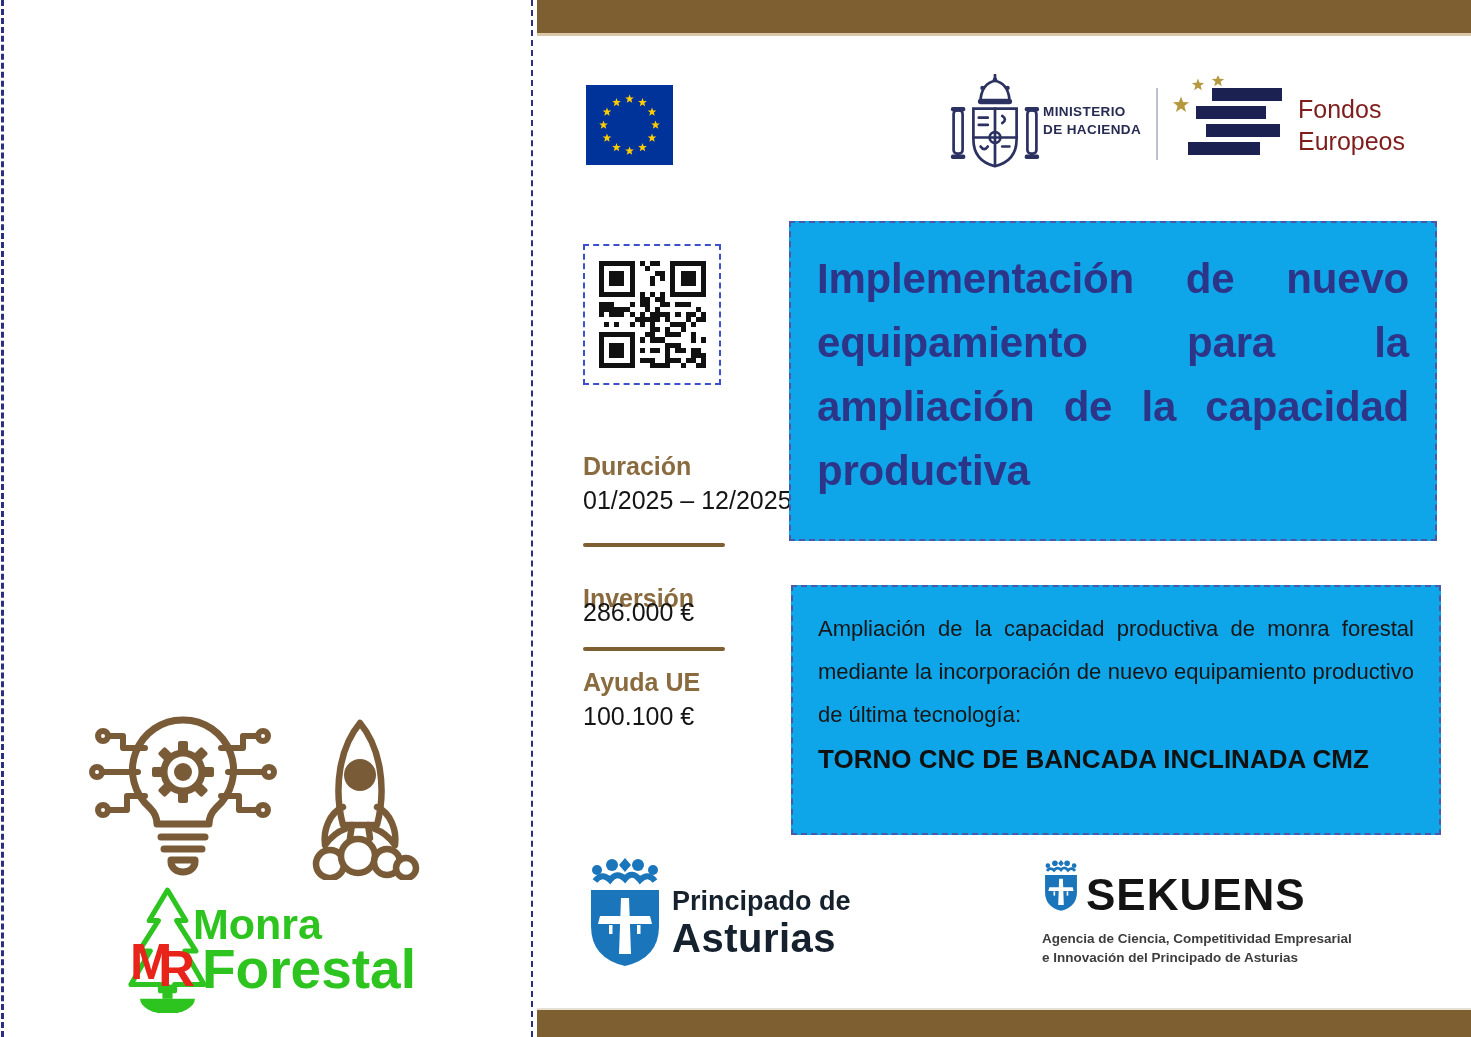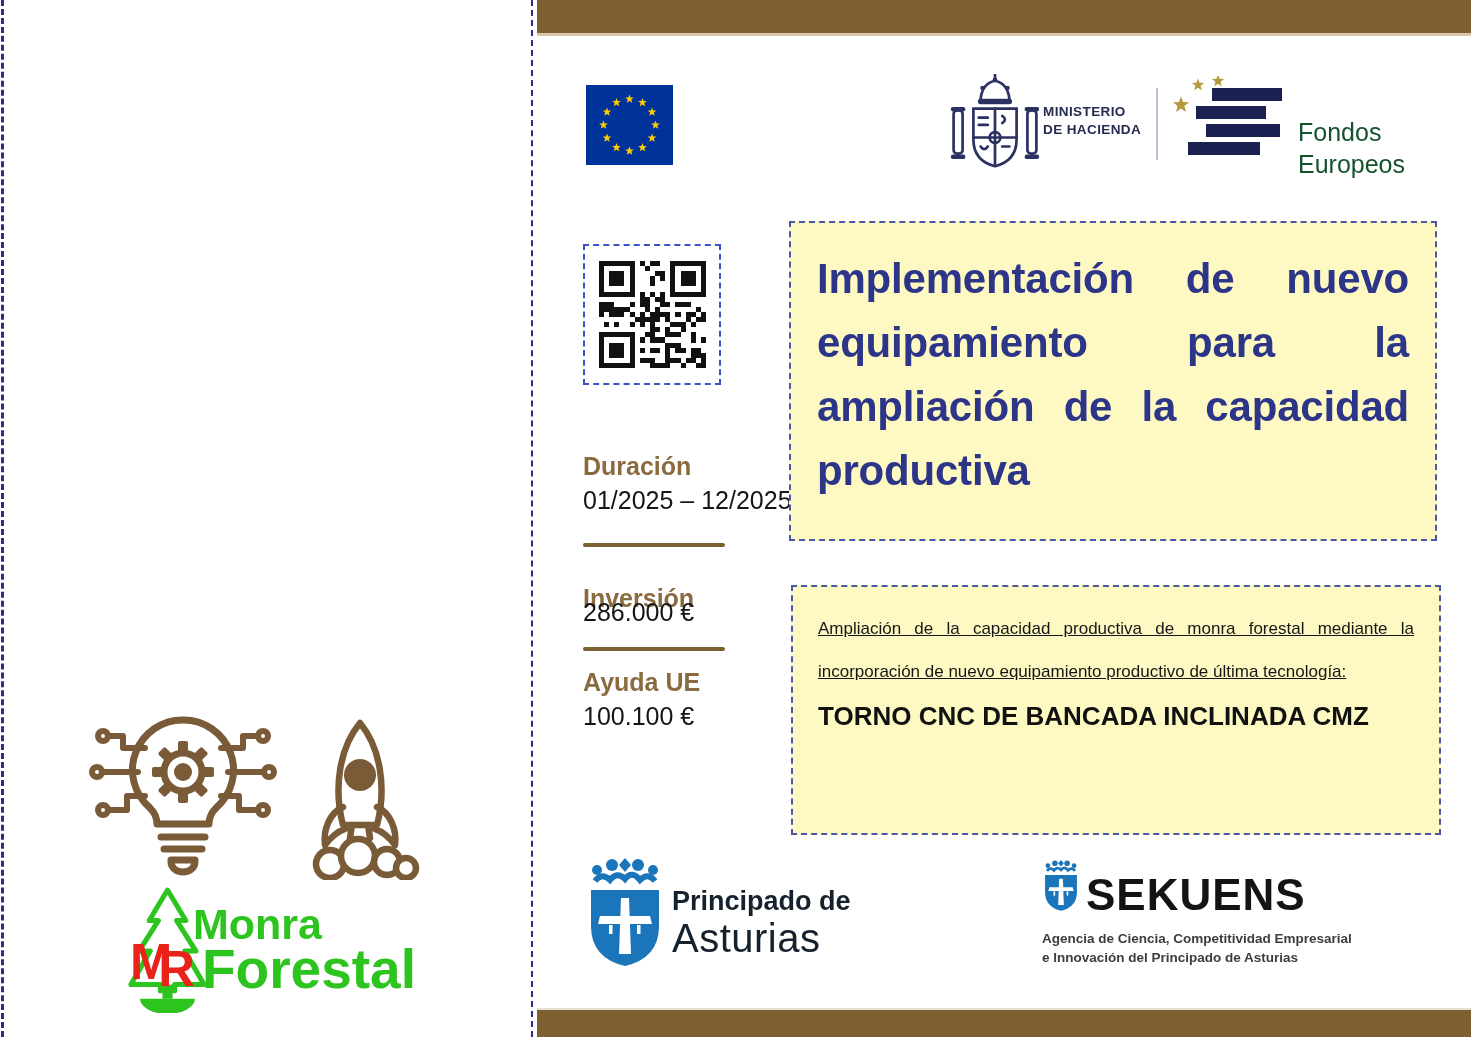--- a/index.html
+++ b/index.html
@@ -14,43 +14,43 @@
 
   
   .bar{left:537px;width:934px;background:#7d5f31;}
   .bar-top{top:0;height:33px;border-bottom:3px solid #d8c7a9;}
   .bar-bottom{top:1008px;height:29px;border-top:2px solid #e6e0d4;}
 
   
   .eu-caption{left:687px;top:92px;font-size:21px;font-weight:700;color:#2b53a7;line-height:28px;}
   .ministry-caption{left:1043px;top:103px;font-size:13.5px;color:#262b52;line-height:18px;letter-spacing:.4px;font-weight:bold;}
   .header-divider{left:1156px;top:88px;height:72px;width:2px;background:#bcc0d2;}
-  .fondos-caption{left:1298px;top:93px;font-size:25px;color:#14532d;line-height:32px;font-weight:500;margin-top:23px;}
+  .fondos-caption{left:1298px;top:93px;font-size:25px;color:#7f1d1d;line-height:32px;font-weight:500;}
 
   
   .qr-box{left:583px;top:244px;width:138px;height:141px;border:2px dashed #3d50cc;
           box-sizing:border-box;display:flex;align-items:center;justify-content:center;background:#fff;}
 
   
   .fact-label{left:583px;font-size:25px;font-weight:700;color:#8a6b3f;}
   .fact-value{left:583px;font-size:25px;color:#151515;white-space:nowrap;}
   .fact-line{left:583px;width:142px;height:4px;background:#7d5f31;border-radius:2px;}
 
   
-  .dash-box{border:2px dashed #4a58a8;box-sizing:border-box;background:#fef9c3;}
+  .dash-box{border:2px dashed #4a58a8;box-sizing:border-box;background:#0ea5e9;}
   .title-box{left:789px;top:221px;width:648px;height:320px;padding:24px 26px;}
   .title-text{font-size:42px;font-weight:700;color:#2d3589;line-height:64px;
               text-align:justify;text-align-last:left;letter-spacing:-0.2px;}
   .desc-box{left:791px;top:585px;width:650px;height:250px;padding:20px 25px;}
-  .desc-text{font-size:17px;color:#161616;line-height:43px;text-align:justify;text-align-last:left;text-decoration:underline;}
+  .desc-text{font-size:22px;color:#161616;line-height:43px;text-align:justify;text-align-last:left;}
   .desc-bold{font-size:26px;font-weight:700;color:#111;margin-top:8px;}
 
   
   .ast-caption-1{left:672px;top:886px;font-size:27px;font-weight:700;color:#16212e;line-height:30px;}
-  .ast-caption-2{left:672px;top:916px;font-size:40px;font-weight:400;color:#16212e;letter-spacing:.5px;}
+  .ast-caption-2{left:672px;top:916px;font-size:40px;font-weight:700;color:#16212e;letter-spacing:.5px;}
   .sekuens-name{left:1086px;top:870px;font-size:44px;font-weight:800;color:#141414;letter-spacing:1px;}
   .sekuens-sub{left:1042px;top:929px;font-size:13.5px;font-weight:700;color:#3d3d3d;line-height:19px;}
 
   
   .brand-line1{left:193px;top:903px;font-size:43px;font-weight:700;color:#2ec41f;line-height:42px;}
   .brand-line2{left:202px;top:942px;font-size:55px;font-weight:700;color:#2ec41f;line-height:54px;}
 
   svg{display:block;}
 </style>
 </head>

